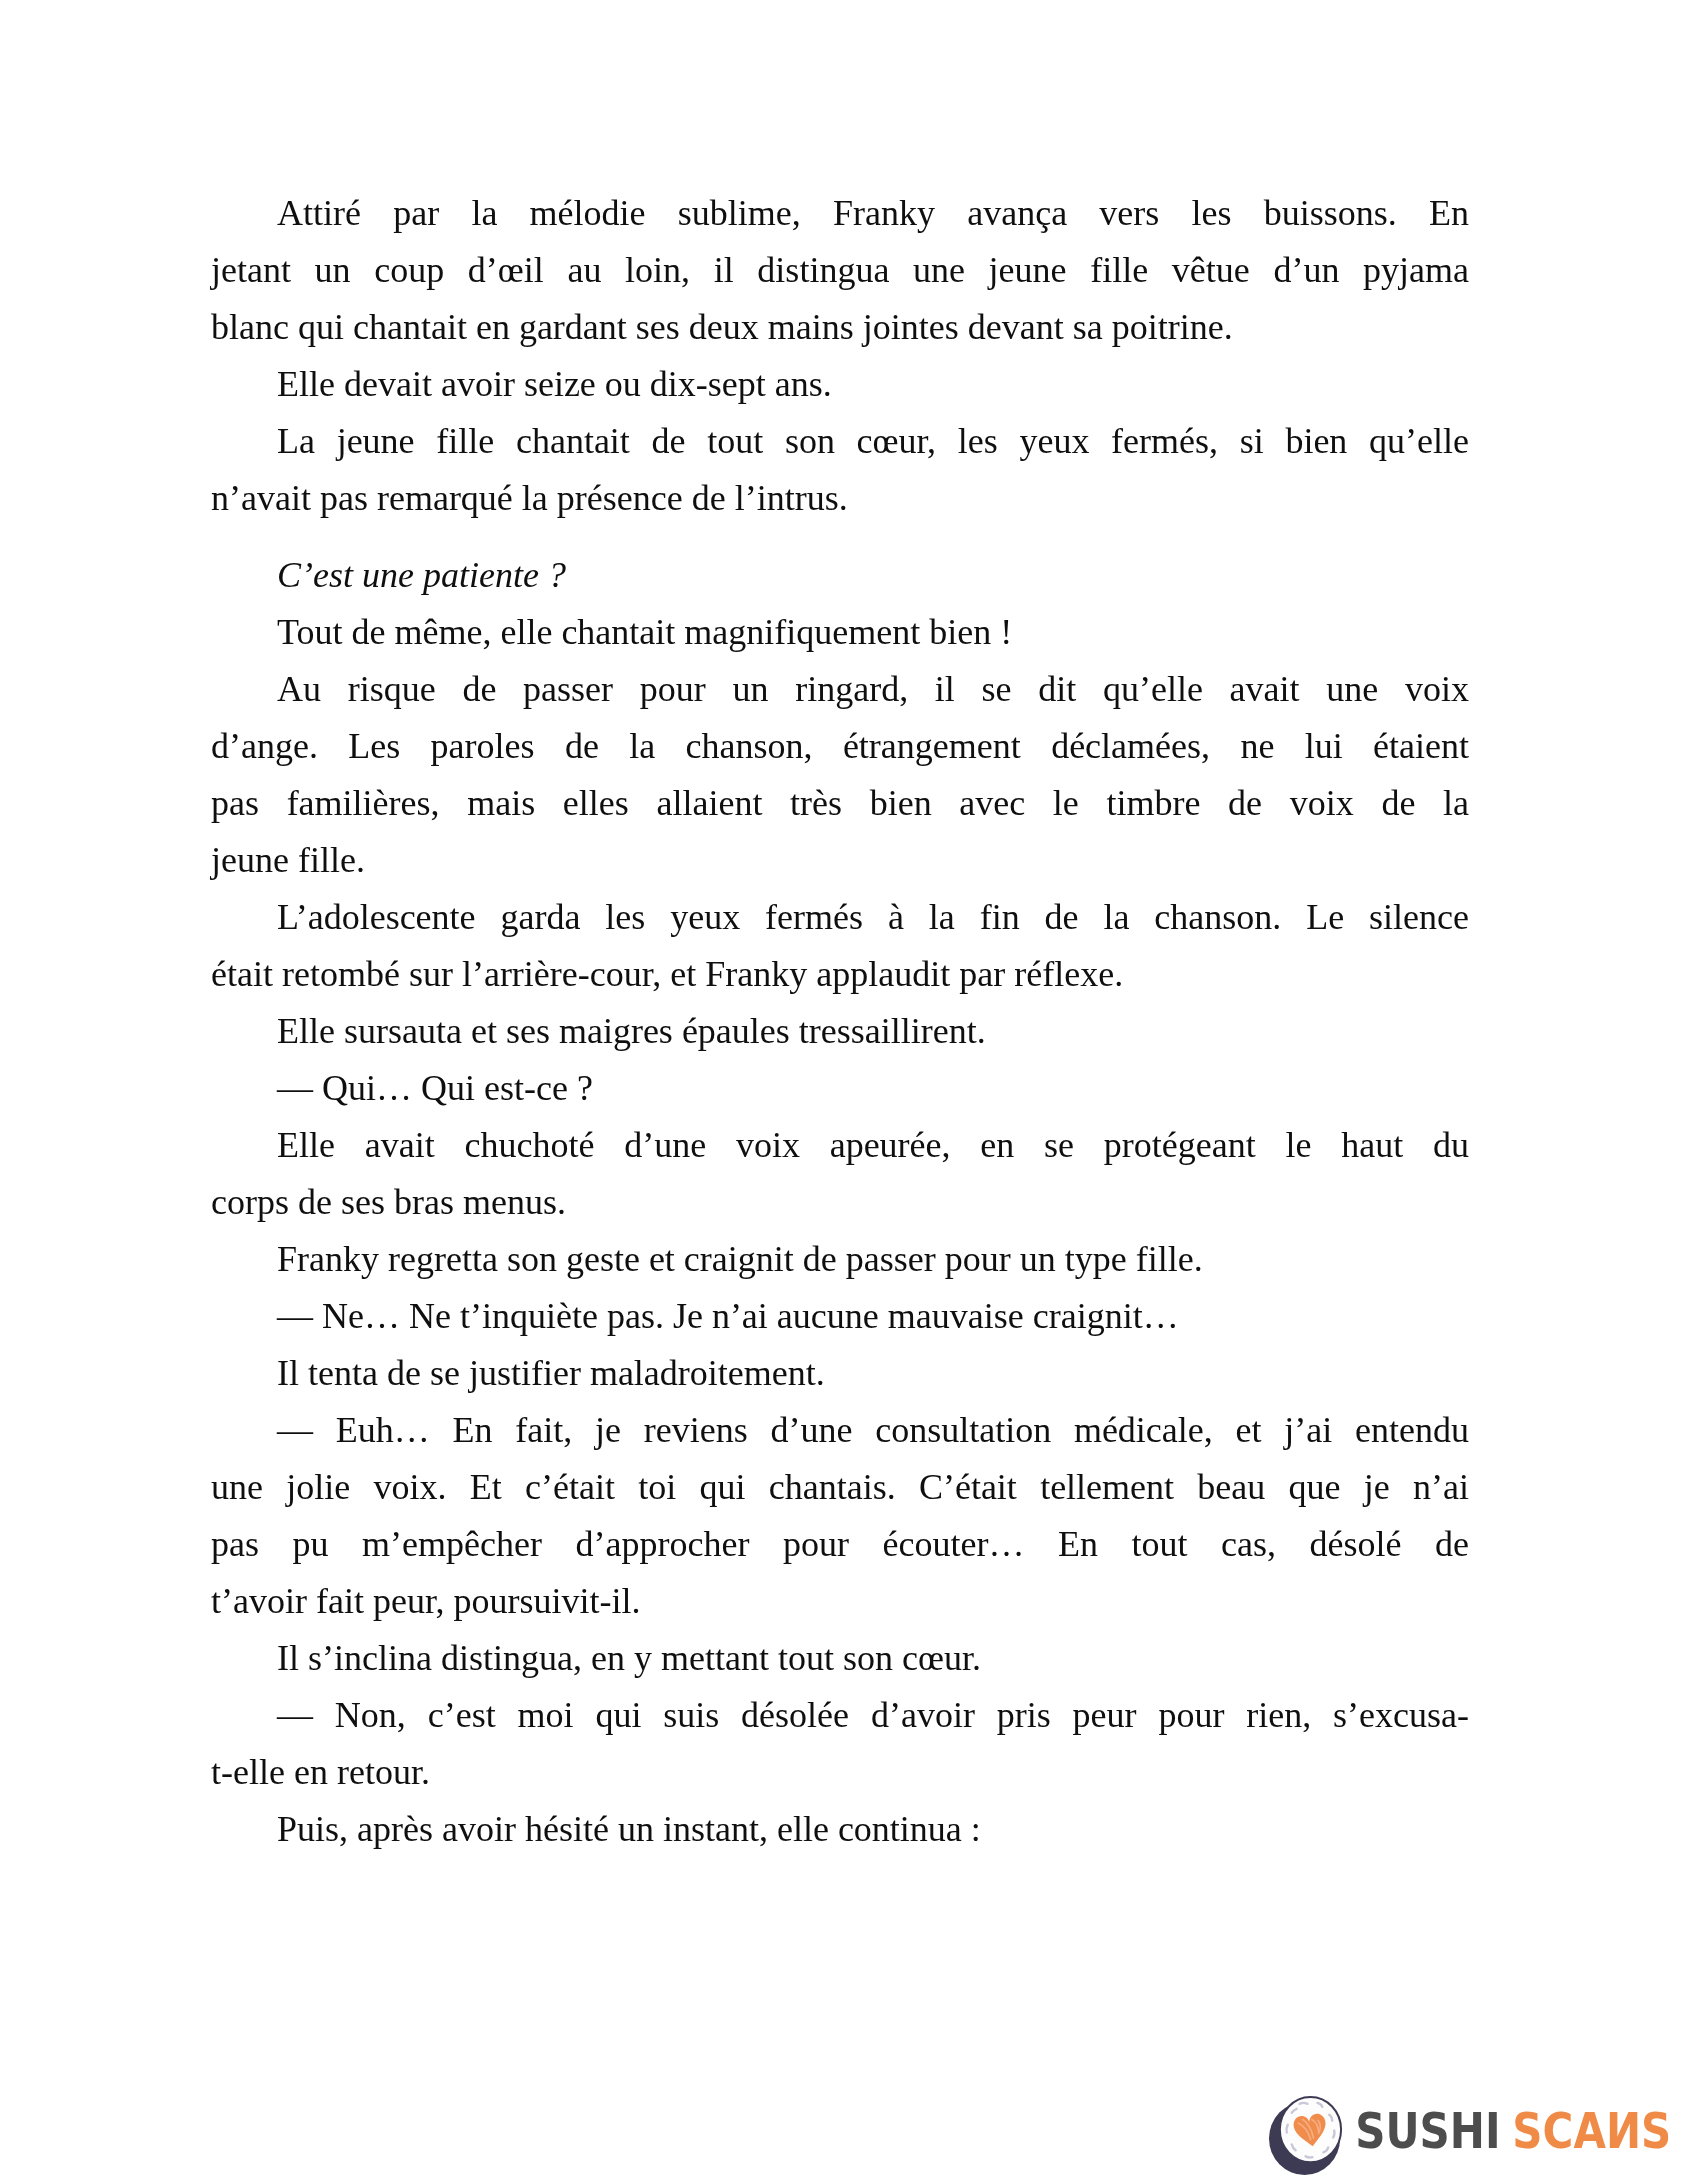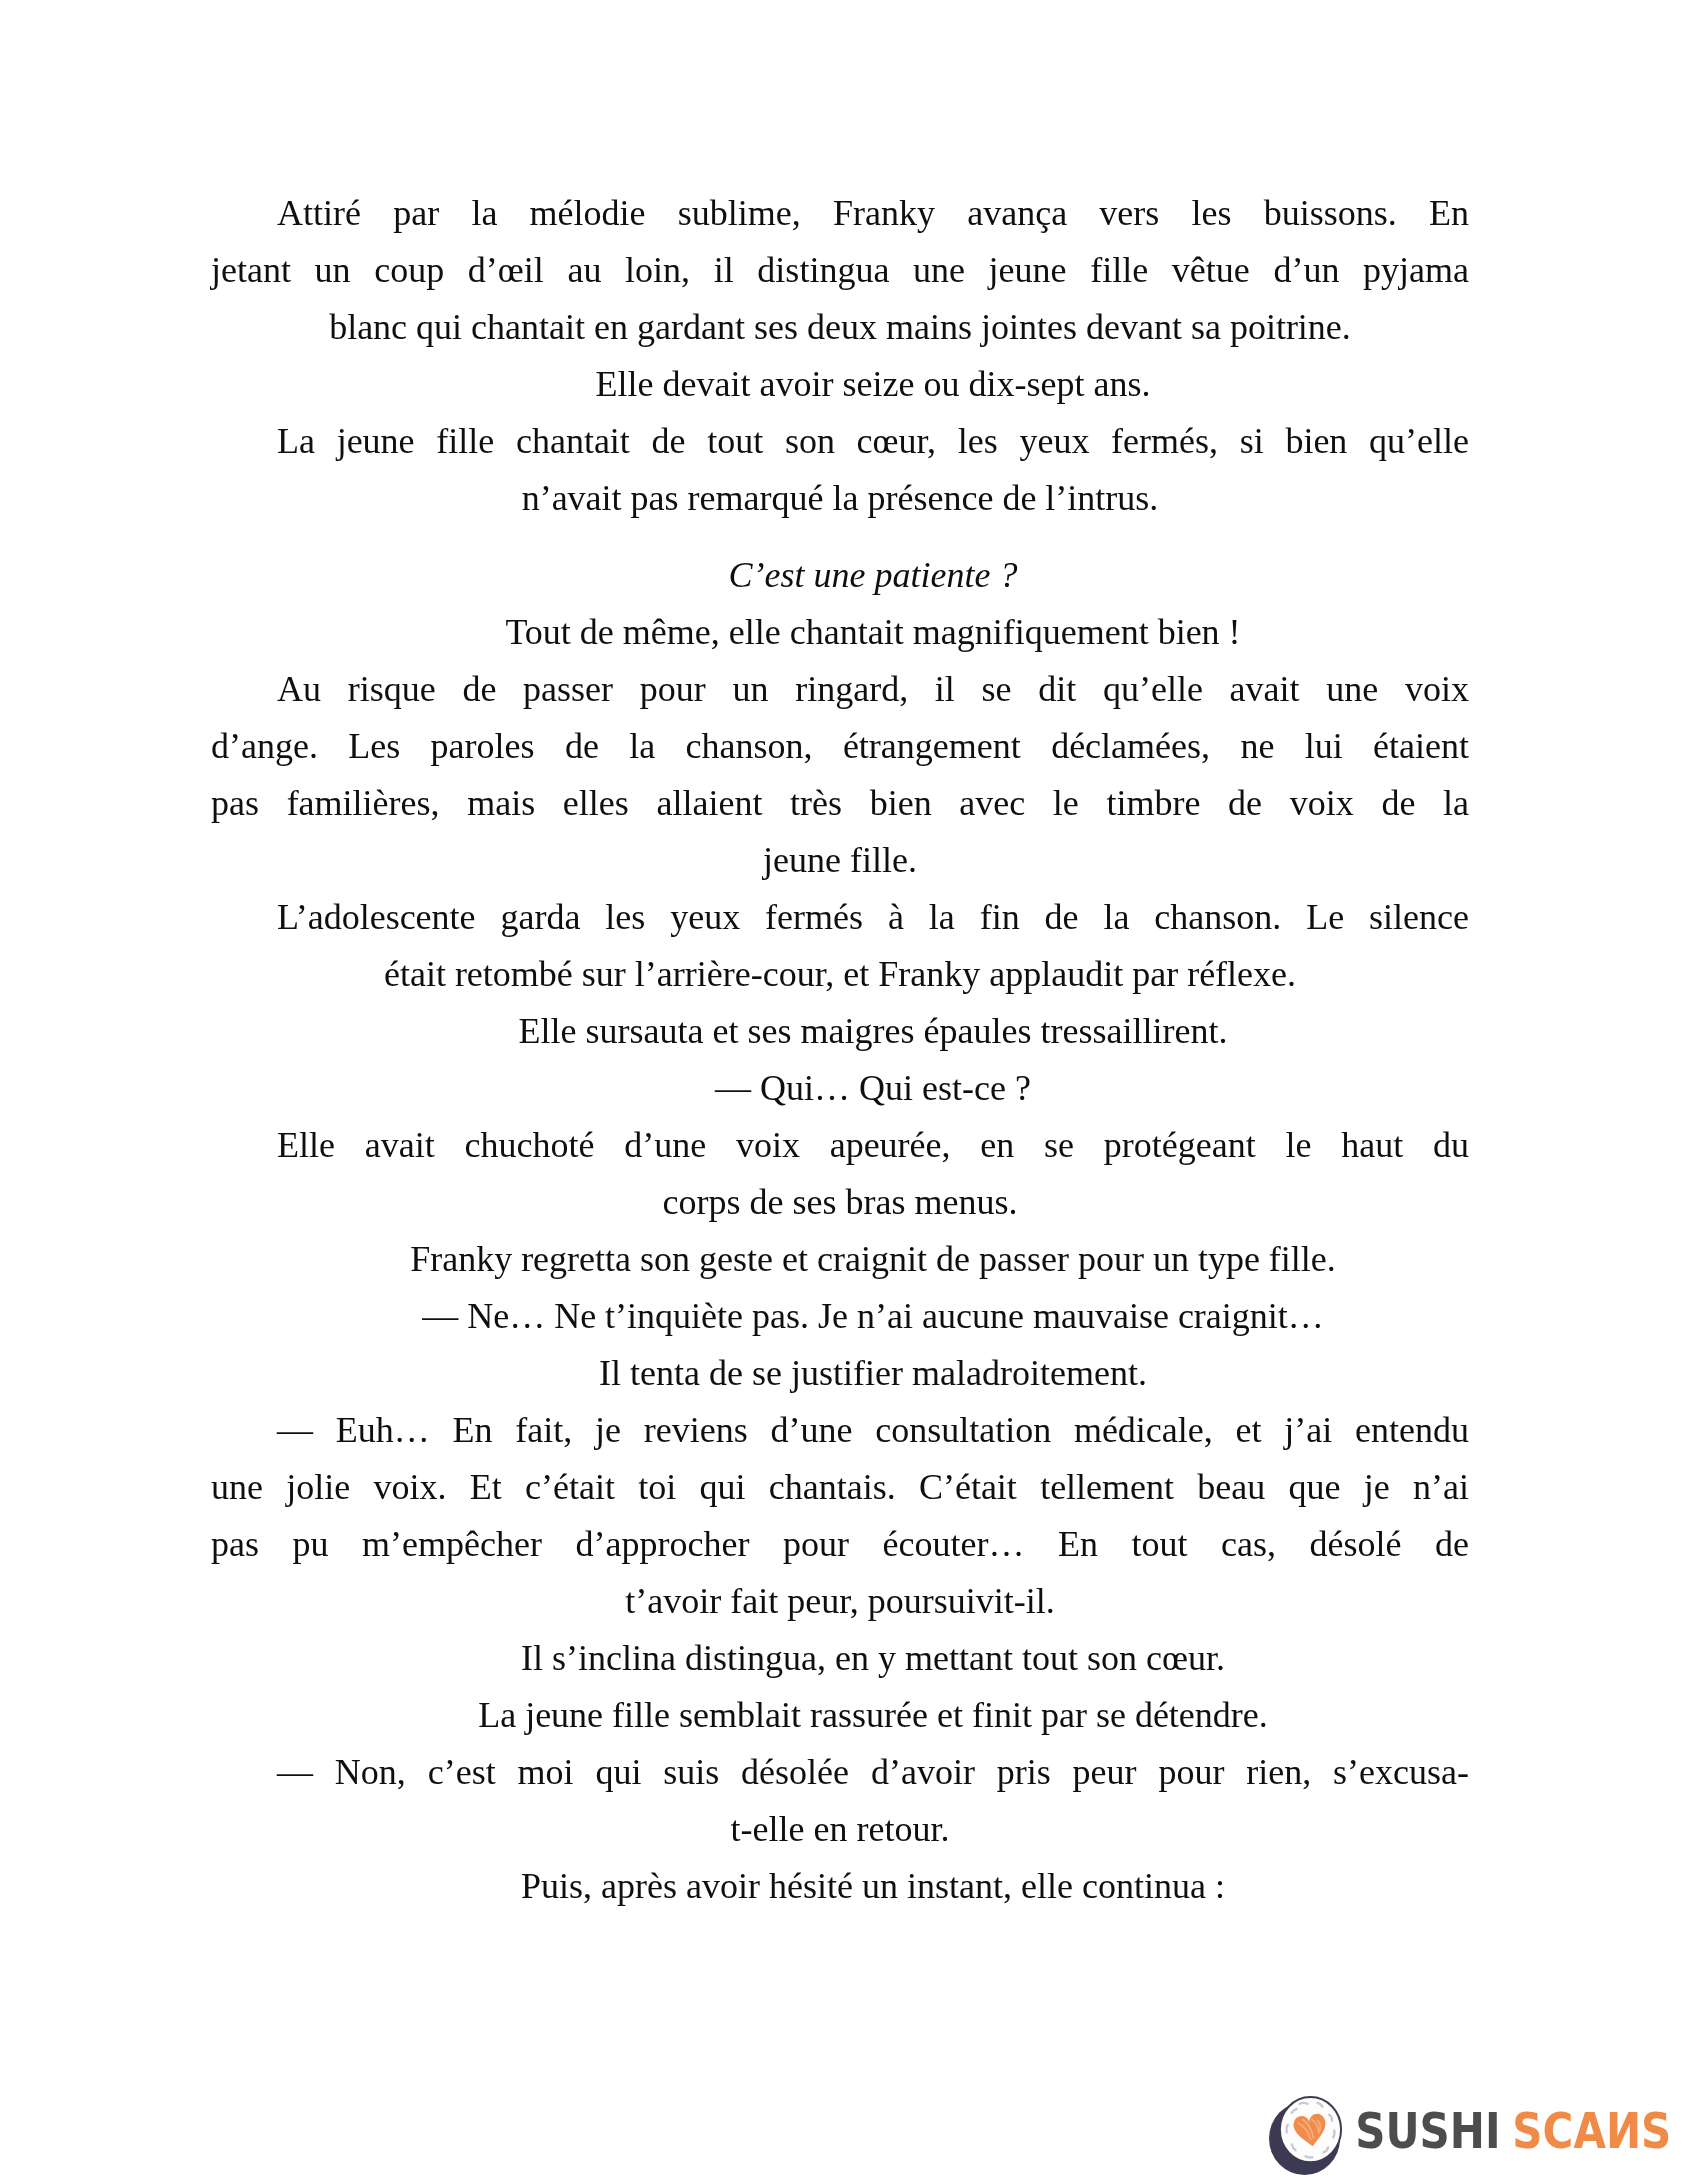--- a/index.html
+++ b/index.html
@@ -18,21 +18,21 @@
     position: absolute;
     left: 211px;
     top: 185px;
     width: 1258px;
     font-size: 36px;
     line-height: 57px;
     color: #0f0f0f;
   }
   .line {
     white-space: normal;
-    text-align: center;
+    text-align: left;
   }
   .line.just {
     text-align: justify;
     text-align-last: justify;
     text-justify: inter-word;
   }
   .line.indent {
     padding-left: 66px;
   }
   .line.italic {
@@ -93,21 +93,20 @@
       <div class="line indent just">Elle avait chuchoté d’une voix apeurée, en se protégeant le haut du</div>
       <div class="line">corps de ses bras menus.</div>
       <div class="line indent">Franky regretta son geste et craignit de passer pour un type fille.</div>
       <div class="line indent">— Ne… Ne t’inquiète pas. Je n’ai aucune mauvaise craignit…</div>
       <div class="line indent">Il tenta de se justifier maladroitement.</div>
       <div class="line indent just">— Euh… En fait, je reviens d’une consultation médicale, et j’ai entendu</div>
       <div class="line just">une jolie voix. Et c’était toi qui chantais. C’était tellement beau que je n’ai</div>
       <div class="line just">pas pu m’empêcher d’approcher pour écouter… En tout cas, désolé de</div>
       <div class="line">t’avoir fait peur, poursuivit-il.</div>
       <div class="line indent">Il s’inclina distingua, en y mettant tout son cœur.</div>
-      <div class="line indent">La jeune fille semblait rassurée et finit par se détendre.</div>
       <div class="line indent just">— Non, c’est moi qui suis désolée d’avoir pris peur pour rien, s’excusa-</div>
       <div class="line">t-elle en retour.</div>
       <div class="line indent">Puis, après avoir hésité un instant, elle continua :</div>
     </div>
 
   <div class="logo">
     <svg class="logo-icon" width="79" height="83" viewBox="0 0 80 84" aria-hidden="true">
 
       <ellipse cx="37" cy="46" rx="36" ry="37" fill="#3d3b54"></ellipse>
 

